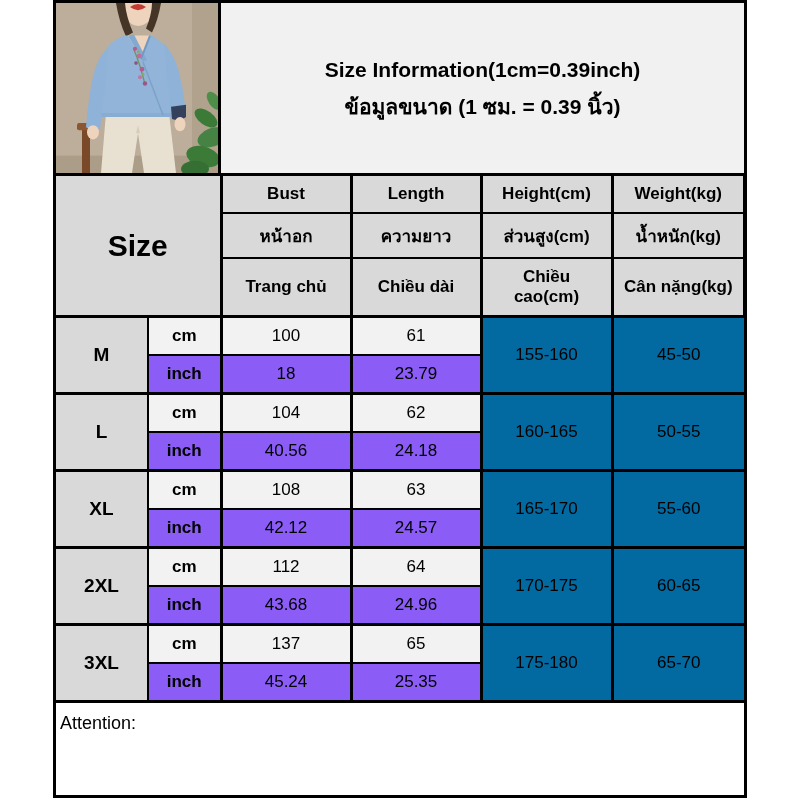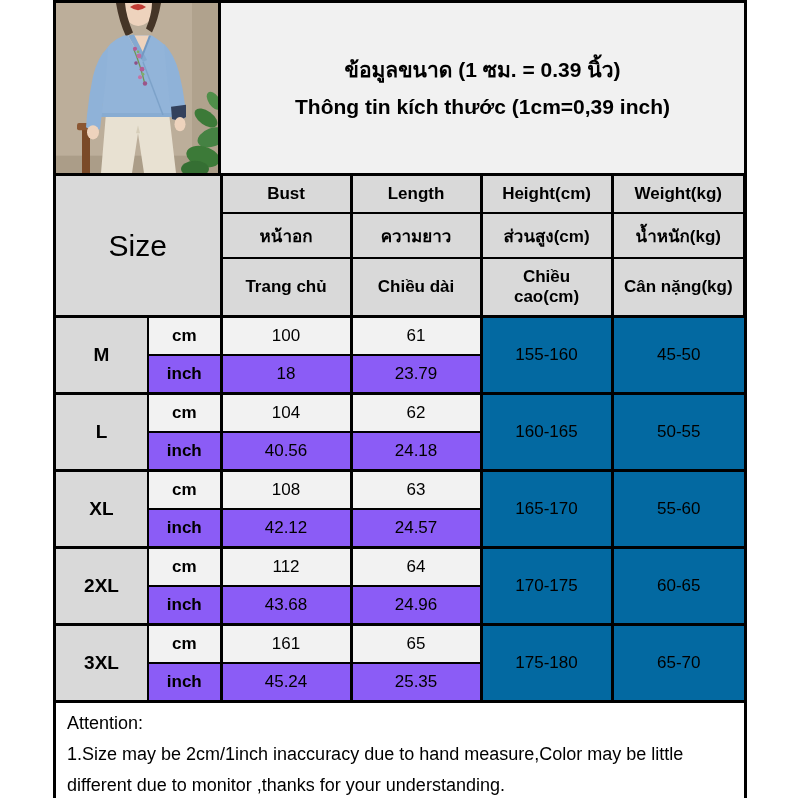--- a/index.html
+++ b/index.html
@@ -43,41 +43,41 @@
     flex: 0 0 auto;
   }
   .size-table th, .size-table td {
     border: 2px solid #000;
     text-align: center; vertical-align: middle;
     padding: 8px; overflow: hidden;
   }
   .hrow { height: 29px; }
   .brow { height: 37px; }
   th.size-head {
-    background: #d9d9d9; font-size: 30px; font-weight: normal; border-left: 0; border-top: 0;
+    background: #d9d9d9; font-size: 30px; font-weight: bold; border-left: 0; border-top: 0;
   }
   th.hcell { background: #d9d9d9; font-size: 17px; font-weight: bold; }
   tr.hrow1 > th { border-top: 0; }
   .tL { border-left-width: 3px !important; }
   .tT { border-top-width: 3px !important; }
   .tB { border-bottom-width: 3px !important; }
   td.size-cell {
     background: #d9d9d9; font-size: 19px; font-weight: bold; border-left: 0;
   }
   td.unit-cell { font-size: 17px; font-weight: bold; }
   td.val { font-size: 17px; font-weight: normal; }
   td.cmbg { background: #f2f2f2; }
   td.inbg { background: #8b5cf6; }
   td.merge { background: #0369a1; font-size: 17px; border-right: 0; }
   td.merge.heightcol { border-right-width: 3px; }
   td.lastcol { border-right: 0 !important; }
   
   .attention {
     flex: 1; background: #fff;
-    padding: 5px 8px 0 11px;
+    padding: 5px 8px 0 4px;
     font-size: 18px; line-height: 31px;
   }
 </style>
 </head>
 <body>
 
 <div class="page">
   <div class="sheet">
 
     <div class="top-row">
@@ -137,22 +137,22 @@
           <g>
             <ellipse cx="158" cy="96" rx="10" ry="5.5" transform="rotate(55 158 96)" fill="#4f8e49"></ellipse>
             <ellipse cx="150" cy="113" rx="13" ry="7" transform="rotate(35 150 113)" fill="#3c7a38"></ellipse>
             <ellipse cx="156" cy="132" rx="15" ry="9" transform="rotate(-20 156 132)" fill="#458243"></ellipse>
             <ellipse cx="147" cy="151" rx="17" ry="10" transform="rotate(15 147 151)" fill="#3c7a38"></ellipse>
             <ellipse cx="139" cy="163" rx="14" ry="8" fill="#356f33"></ellipse>
           </g>
         </svg>
       </div>
       <div class="title-cell">
+        <div class="title-line">Size Information(1cm=0.39inch)</div>
         <div class="title-line">ข้อมูลขนาด (1 ซม. = 0.39 นิ้ว)</div>
-        <div class="title-line">Thông tin kích thước (1cm=0,39 inch)</div>
       </div>
     </div>
 
     <table class="size-table">
       <colgroup>
         <col style="width:92px">
           <col style="width:73px">
         <col style="width:130px">
           <col style="width:130px">
         <col style="width:131px">
@@ -228,32 +228,31 @@
             <td class="merge lastcol tL tT" rowspan="2">60-65</td>
           </tr>
           <tr class="brow">
             <td class="unit-cell inbg">inch</td>
             <td class="val inbg tL">43.68</td>
             <td class="val inbg tL">24.96</td>
           </tr>
           <tr class="brow">
             <td class="size-cell tT tB" rowspan="2">3XL</td>
             <td class="unit-cell cmbg tT">cm</td>
-            <td class="val cmbg tL tT">161</td>
+            <td class="val cmbg tL tT">137</td>
             <td class="val cmbg tL tT">65</td>
             <td class="merge heightcol tL tT tB" rowspan="2">175-180</td>
             <td class="merge lastcol tL tT tB" rowspan="2">65-70</td>
           </tr>
           <tr class="brow">
             <td class="unit-cell inbg tB">inch</td>
             <td class="val inbg tL tB">45.24</td>
             <td class="val inbg tL tB">25.35</td>
           </tr>
         </tbody>
     </table>
 
     <div class="attention">
       <div>Attention:</div>
-      <div>1.Size may be 2cm/1inch inaccuracy due to hand measure,Color may be little different due to monitor ,thanks for your understanding.</div>
     </div>
 
   </div>
 </div>
 
 </body></html>

